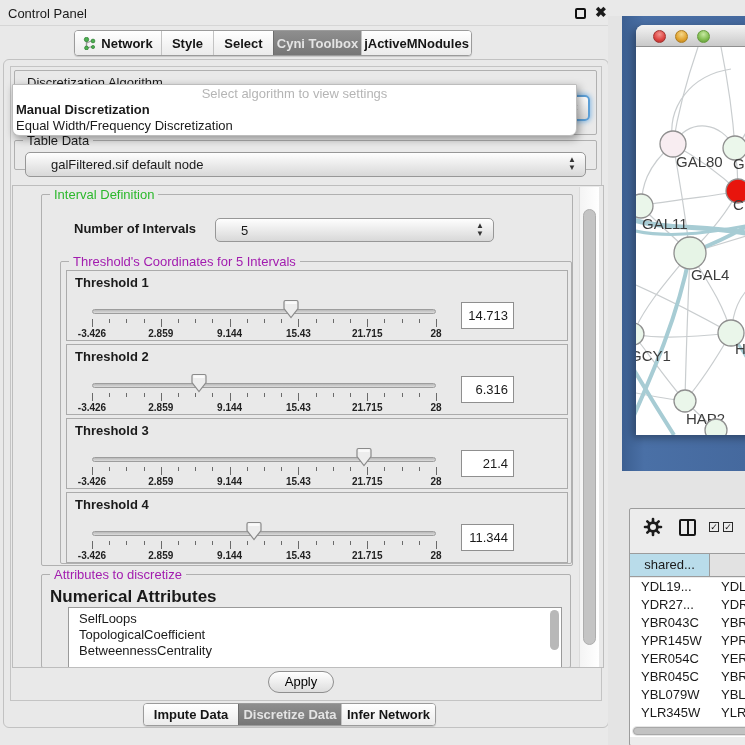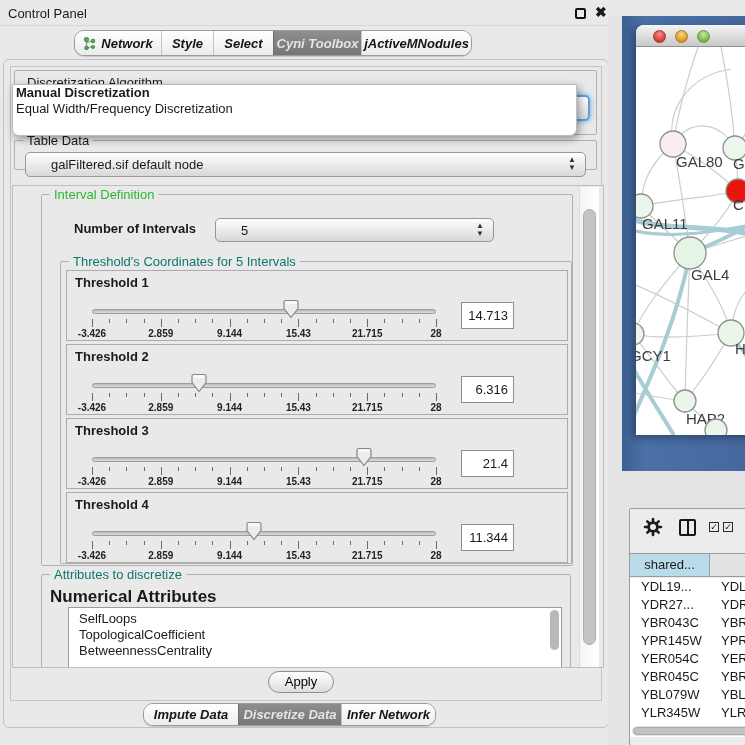--- a/index.html
+++ b/index.html
@@ -8,40 +8,40 @@
           font-family:"Liberation Sans", sans-serif; color:#1a1a1a; overflow:hidden; }
   .abs{ position:absolute; }
 
   
   .cp-header{ left:0; top:0; width:612px; height:26px; border-bottom:1px solid #d6d6d6; }
   .cp-title{ left:8px; top:6px; font-size:13px; }
   .float-icon{ left:575px; top:8px; width:11px; height:11px; border:2px solid #111; border-radius:2px; }
   .close-icon{ left:595px; top:4px; font-size:14px; font-weight:bold; }
 
   
-  .seg{ display:flex; border:1px solid #9b9b9b; border-radius:10px; overflow:hidden;
-        background:#fff; box-shadow:0 1px 1px rgba(0,0,0,.15);font-style:italic; }
+  .seg{ display:flex; border:1px solid #9b9b9b; border-radius:4px; overflow:hidden;
+        background:#fff; box-shadow:0 1px 1px rgba(0,0,0,.15); }
   .seg-item{ font-size:13px; font-weight:600; text-align:center; color:#151515;
              background:linear-gradient(#ffffff,#ebebeb); border-left:1px solid #c3c3c3;
              display:flex; align-items:center; justify-content:center; gap:5px; }
   .seg-item:first-child{ border-left:none; }
   .seg-item.sel{ background:linear-gradient(#8e8e8e,#767676); color:#e4e4e4; border-left-color:#6d6d6d; }
   #top-tabs{ left:74px; top:30px; height:26px; }
   #bottom-tabs{ left:143px; top:703px; height:23px; }
   #bottom-tabs .seg-item{ line-height:23px; }
 
   
   .outer-panel{ left:3px; top:59px; width:606px; height:669px; background:#e9e9e9;
                 border:1px solid #c2c2c2; border-radius:6px; }
   .inner-panel{ left:10px; top:66px; width:592px; height:635px; background:#e9e9e9;
                 border:1px solid #c4c4c4; }
   .group{ border:1px solid #b0b0b0; border-radius:2px; }
   .legend{ position:absolute; left:8px; top:-8px; background:#e9e9e9; padding:0 4px; font-size:13px; }
   .legend.green{ color:#2cb82c; }
-  .legend.blue{ color:#0f766e;text-align:center; }
+  .legend.blue{ color:#a21caf;text-align:center; }
 
   
   .combo{ background:linear-gradient(#fefefe,#d8d8d8); border:1px solid #979797; border-radius:5px;
           font-size:13px; line-height:23px; padding-left:25px; position:absolute; }
   .stepper{ position:absolute; right:9px; top:3px; display:flex; flex-direction:column; line-height:8px;
             font-size:8px; color:#333; }
   .combo.focused{ border:2px solid #5d9fd6; box-shadow:0 0 5px 1px #86b9e4; }
 
   
   #algo-group{ left:14px; top:70px; width:583px; height:65px; }
@@ -176,20 +176,21 @@
     <span class="legend">Discretization Algorithm</span>
     <div class="combo focused" id="algo-combo">
       <span class="stepper">
           <span>▲</span>
           <span>▼</span>
         </span>
     </div>
   </div>
 
   <div class="abs" id="algo-popup">
+    <div class="popup-prompt">Select algorithm to view settings</div>
     <div class="popup-opt bold">Manual Discretization</div>
     <div class="popup-opt">Equal Width/Frequency Discretization</div>
   </div>
 
   <div class="abs group" id="tabledata-group">
     <span class="legend" style="color:#1b1b1b">Table Data</span>
     <div class="combo" id="tabledata-combo">
       <span>galFiltered.sif default node</span>
       <span class="stepper">
           <span>▲</span>

